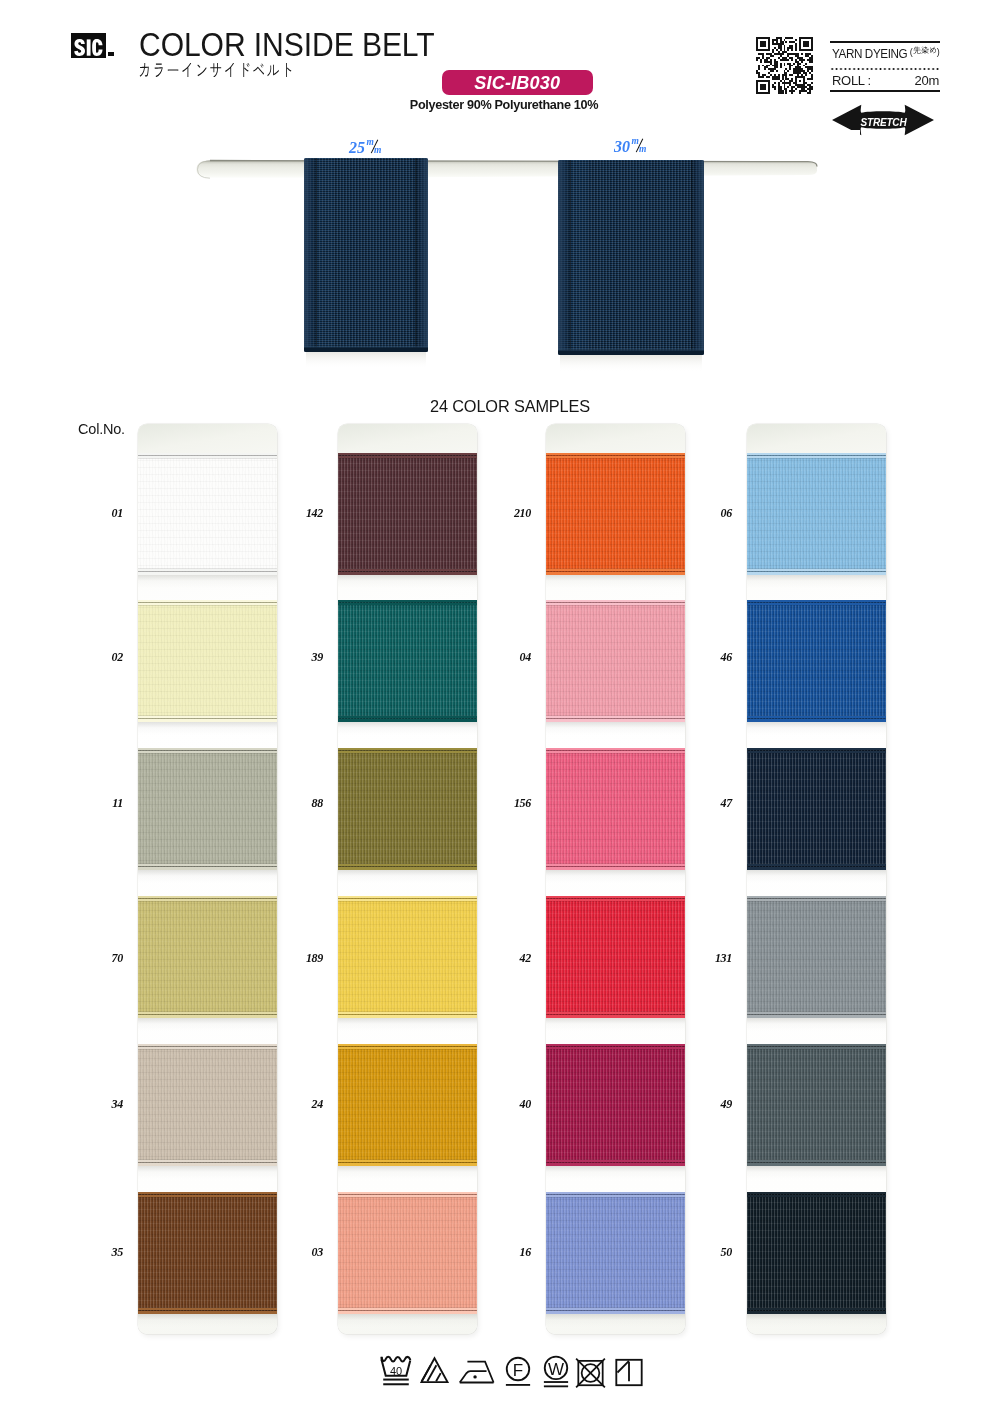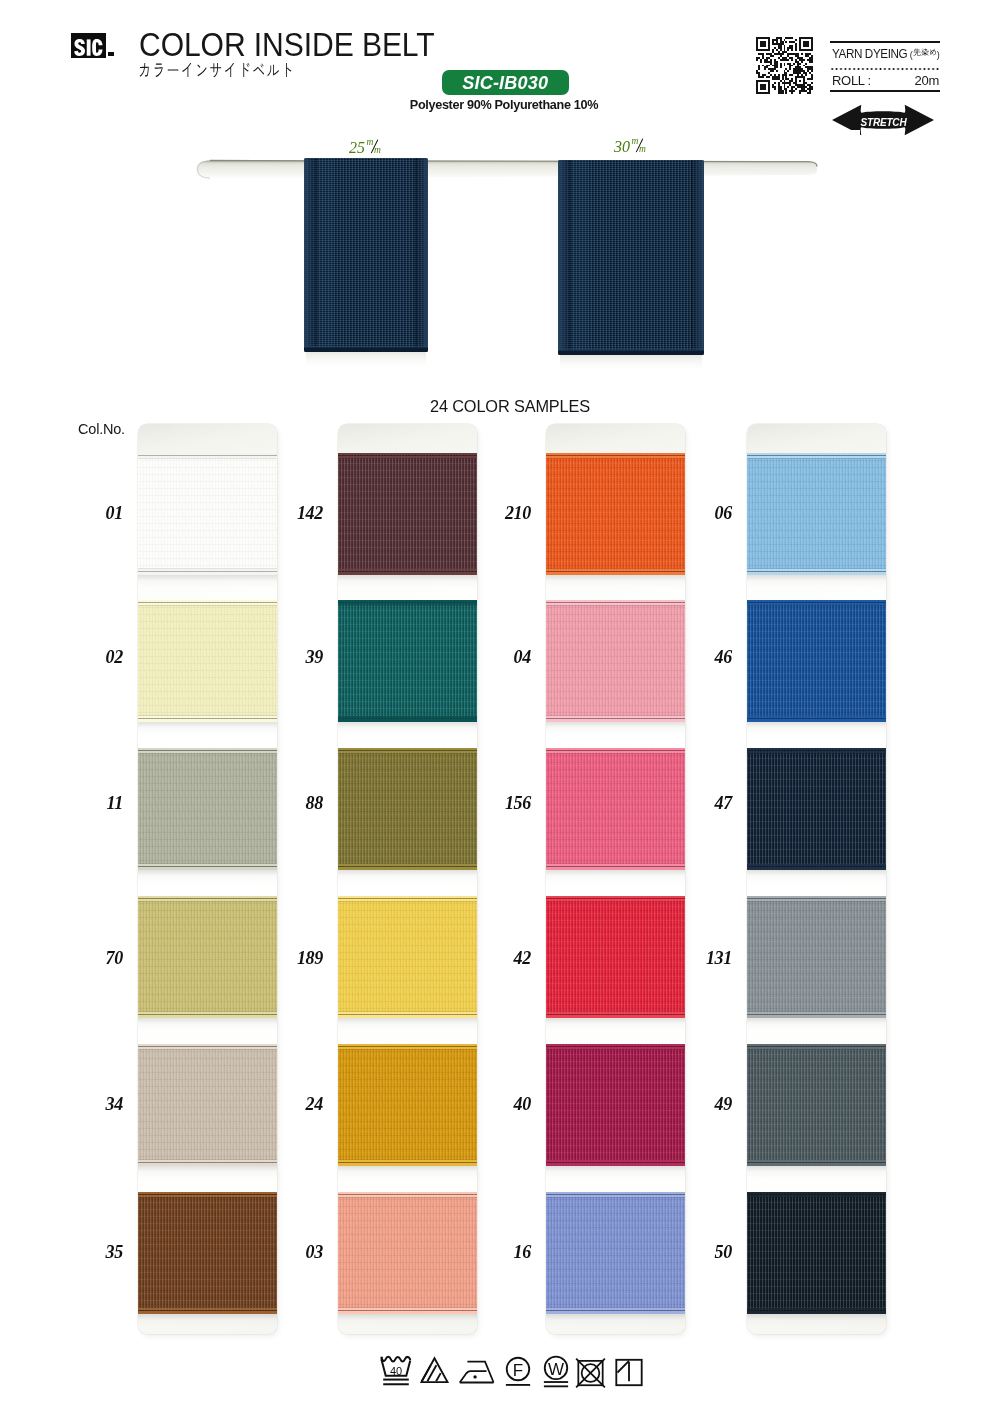--- a/index.html
+++ b/index.html
@@ -11,35 +11,35 @@
 #logo{position:absolute;left:61px;top:33px;width:35px;height:25px}
 #logo svg{display:block;width:100%;height:100%}
 #logo-tm{position:absolute;left:98px;top:52px;width:6px;height:3.5px;background:#0d0d0d}
 
 #title{position:absolute;left:129px;top:27px;font-size:34px;line-height:34px;letter-spacing:-0.1px;
        font-weight:400;color:#171717;font-family:"Liberation Sans",sans-serif;
        transform:scaleX(0.885);transform-origin:left top}
 #subtitle-ja{position:absolute;left:128px;top:63px;width:157px;height:14px}
 #subtitle-ja svg{width:100%;height:100%;display:block;fill:#141414}
 
-#code-badge{position:absolute;left:432px;top:70px;width:127px;height:25px;background:#15803d;border-radius:7px;
+#code-badge{position:absolute;left:432px;top:70px;width:151px;height:25px;background:#be185d;border-radius:7px;
             display:flex;align-items:center;justify-content:center}
 #code-badge span{color:#fff;font-weight:bold;font-style:italic;font-size:19px;line-height:19px;letter-spacing:0.2px;
                  transform:scaleX(0.95);display:inline-block}
 #composition{position:absolute;left:394px;top:98px;width:200px;text-align:center;font-size:13.2px;
              line-height:13.2px;font-weight:bold;letter-spacing:-0.35px;color:#161616;white-space:nowrap;
              transform:scaleX(0.96);transform-origin:center top}
 
 #qr{position:absolute;left:746px;top:37px;width:57px;height:57px}
 #qr svg{display:block;width:100%;height:100%}
 #spec{position:absolute;left:820px;top:41px;width:110px}
 #spec .rule{height:1.8px;background:#141414}
 #spec .dotted{height:2px;background-image:radial-gradient(circle at 50% 50%,#141414 0.95px,transparent 1.05px);
               background-size:4.4px 2px;background-position:0 0;background-repeat:repeat-x;margin:8px 0 2px 0}
-#spec .row1{display:flex;align-items:flex-end;padding:4px 0 0.5px 2px;white-space:nowrap}
+#spec .row1{display:flex;padding:4px 0 0.5px 2px;white-space:nowrap}
 #spec .row1 .big{font-size:13px;line-height:13px;letter-spacing:-0.45px;font-weight:400;
                  transform:scaleX(0.90);transform-origin:left bottom;display:inline-block}
 #spec .row1 .sm{font-size:9px;line-height:9px;margin-left:-6px;display:inline-flex;align-items:baseline;
                 font-weight:400;transform:translateY(-0.5px)}
 #spec .row1 .sm .jp{display:inline-block;height:8.5px;width:24px}
 #spec .row1 .sm .jp svg{height:100%;width:100%;display:block;fill:#141414}
 #spec .row2{display:flex;justify-content:space-between;align-items:baseline;padding:2px 1px 3px 2px}
 #spec .row2 span{font-size:13px;line-height:13px;letter-spacing:-0.3px}
 
 #stretch{position:absolute;left:821px;top:104px;width:104px;height:32px}
@@ -52,37 +52,37 @@
 
 #photo{position:absolute;left:150px;top:130px;width:700px;height:250px}
 #photo svg{display:block;width:100%;height:100%}
 .beltpc{position:absolute;overflow:hidden;border-radius:2px}
 .belttex{position:absolute;inset:0;background-image:repeating-linear-gradient(90deg,rgba(255,255,255,0.10) 0px,rgba(255,255,255,0.10) 0.7px,rgba(255,255,255,0.0) 0.7px,rgba(255,255,255,0.0) 1.5px,rgba(0,0,0,0.22) 1.5px,rgba(0,0,0,0.22) 2.3px,rgba(0,0,0,0.0) 2.3px,rgba(0,0,0,0.0) 3.0px),repeating-linear-gradient(180deg,#1c3d5e 0px,#1c3d5e 1.0px,#0b1f33 1.0px,#0b1f33 2.0px);background-position:0 0}
 .beltedge{position:absolute;top:0;bottom:0;width:13px}
 .beltedge.l{left:0;background:linear-gradient(90deg,rgba(42,68,96,0.85) 0%,rgba(22,46,74,0.45) 55%,rgba(0,0,0,0.18) 88%,rgba(0,0,0,0.55) 100%)}
 .beltedge.r{right:0;background:linear-gradient(270deg,rgba(42,68,96,0.85) 0%,rgba(22,46,74,0.45) 55%,rgba(0,0,0,0.18) 88%,rgba(0,0,0,0.55) 100%)}
 .beltfold{position:absolute;left:0;right:0;bottom:0;height:7px;
           background:linear-gradient(0deg,#0a1c2e 0%,#0a1c2e 58%,rgba(44,74,102,0.55) 72%,rgba(0,0,0,0.0) 100%)}
-.wlabel{position:absolute;font-family:"Liberation Serif",serif;font-weight:normal;font-style:italic;
-        font-size:16px;line-height:16px;color:#4d7c0f;white-space:nowrap;display:flex;align-items:center}
+.wlabel{position:absolute;font-family:"Liberation Serif",serif;font-weight:bold;font-style:italic;
+        font-size:16px;line-height:16px;color:#3b82f6;white-space:nowrap;display:flex;align-items:center}
 .wlabel .u{position:relative;display:inline-block;width:16px;height:16px;margin-left:1.5px}
 .wlabel .u .a{position:absolute;left:0px;top:-2.5px;font-size:9.5px;line-height:9.5px}
 .wlabel .u .b{position:absolute;left:7.5px;top:5.5px;font-size:9.5px;line-height:9.5px}
 .wlabel .u .s{position:absolute;left:7px;top:-1px;width:1.4px;height:15px;background:#111;transform:rotate(26deg);transform-origin:center}
 
 #samples-title{position:absolute;left:0;top:398px;width:1000px;text-align:center;font-size:17px;
                line-height:17px;letter-spacing:-0.15px;color:#161616;transform:scaleX(0.96)}
 #colno{position:absolute;left:68px;top:422px;font-size:14.5px;line-height:14.5px;letter-spacing:-0.2px;color:#161616}
 .scard{position:absolute;top:424px;width:139px;height:910px;border-radius:9px;overflow:hidden;
        background:linear-gradient(170deg,#e6e9e1 0%,#f3f4ee 3%,#fbfbf8 9%,#ffffff 26%,#fefefd 86%,#f5f6f1 100%);
        box-shadow:0 0 0 0.5px rgba(182,185,174,0.35), 2px 2.5px 4px rgba(130,132,122,0.11)}
 .band{position:absolute;left:0;width:139px;overflow:hidden}
 .band .tex{position:absolute;inset:0}
 .cnum{position:absolute;font-family:"Liberation Serif",serif;font-weight:bold;font-style:italic;
-      font-size:18px;line-height:18px;color:#111;text-align:right;letter-spacing:-0.3px}
+      font-size:12px;line-height:18px;color:#111;text-align:right;letter-spacing:-0.3px}
 #care{position:absolute;left:0;top:0;width:1000px;height:1415px;pointer-events:none}
 #care>div{position:absolute;height:39px;top:1353px}
 .carelbl{position:absolute;left:0;width:100%;text-align:center;color:#111;font-weight:400;transform:translateY(-50%)}
 #care svg{display:block;width:100%;height:100%}
 
 </style>
 </head>
 <body>
 
 <div id="page">

